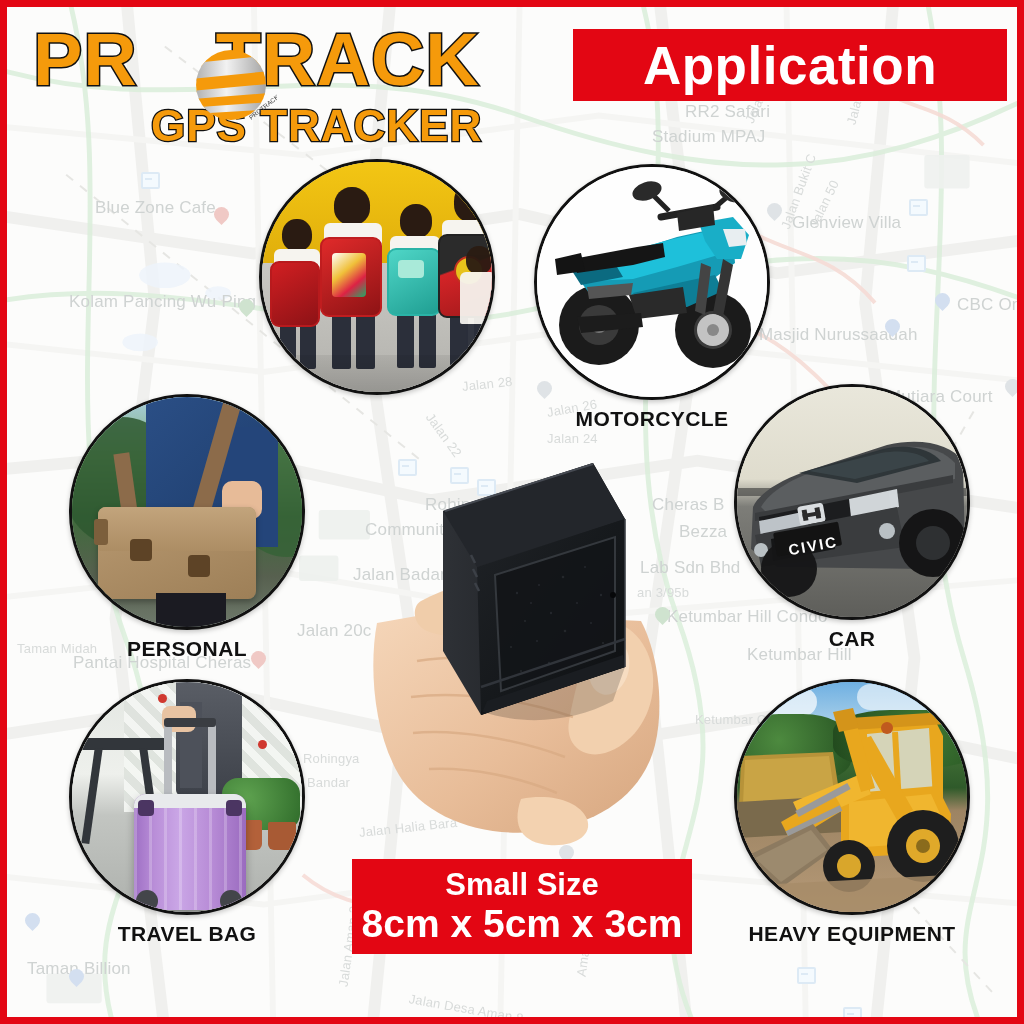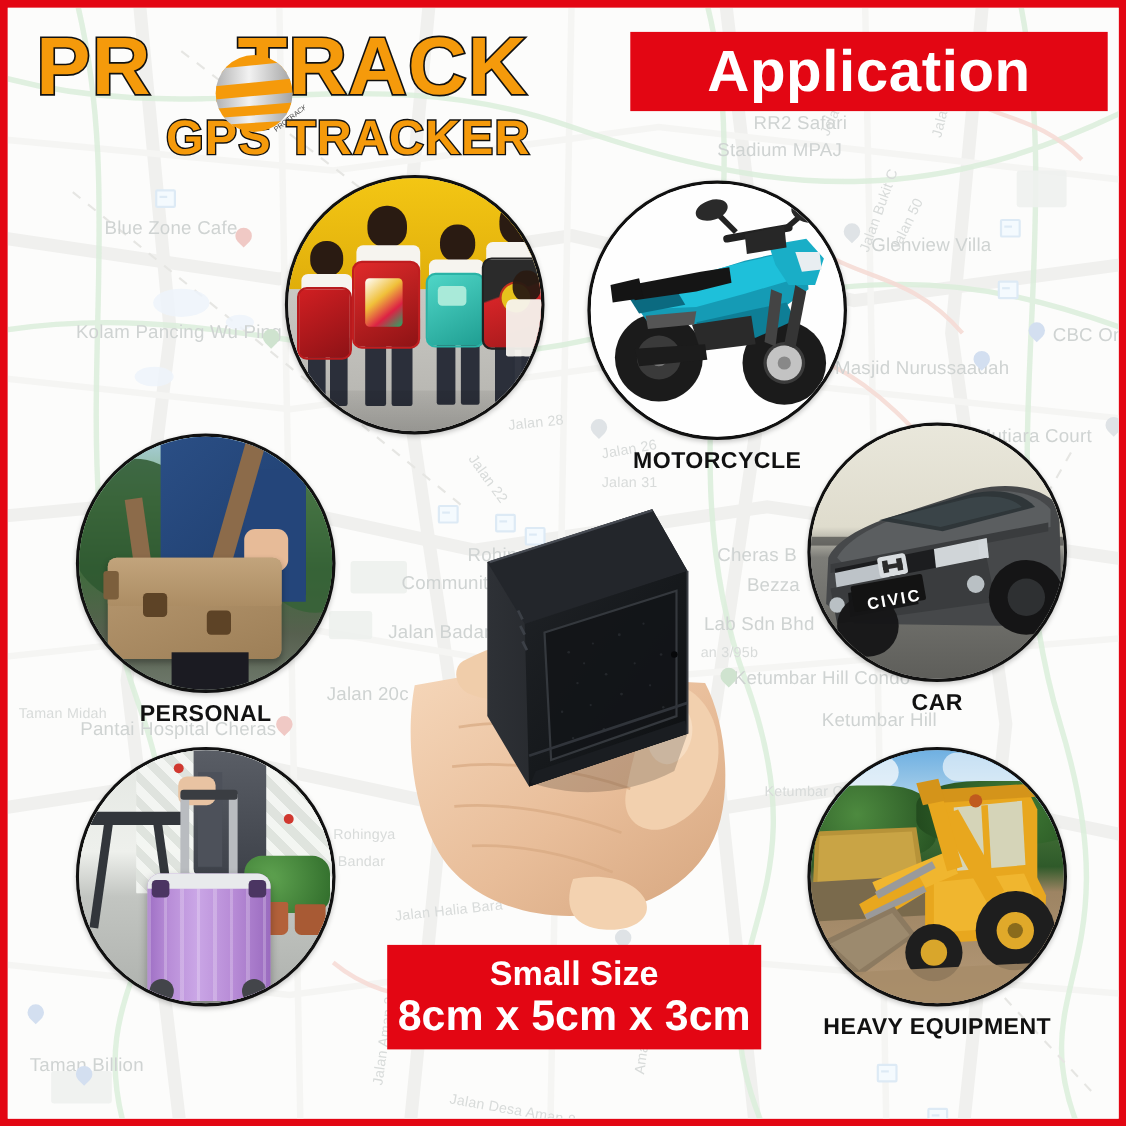--- a/index.html
+++ b/index.html
@@ -193,21 +193,21 @@
     <div class="map-label" style="left:678px;top:95px;">RR2 Safari</div>
     <div class="map-label" style="left:20px;top:952px;">Taman Billion</div>
     <div class="map-label sm rot" style="left:402px;top:984px;transform:rotate(10deg);">Jalan Desa Aman 8</div>
     <div class="map-label sm rot" style="left:336px;top:972px;transform:rotate(-82deg);">Jalan Aman 3</div>
     <div class="map-label sm rot" style="left:574px;top:962px;transform:rotate(-82deg);">Aman 12</div>
     <div class="map-label sm rot" style="left:806px;top:212px;transform:rotate(-64deg);">Jalan 50</div>
     <div class="map-label sm rot" style="left:778px;top:214px;transform:rotate(-70deg);">Jalan Bukit C</div>
     <div class="map-label sm rot" style="left:422px;top:400px;transform:rotate(54deg);">Jalan 22</div>
     <div class="map-label sm rot" style="left:540px;top:398px;transform:rotate(-10deg);">Jalan 26</div>
     <div class="map-label sm rot" style="left:455px;top:372px;transform:rotate(-6deg);">Jalan 28</div>
-    <div class="map-label sm" style="left:540px;top:424px;">Jalan 31</div>
+    <div class="map-label sm" style="left:540px;top:424px;">Jalan 24</div>
     <div class="map-label sm rot" style="left:742px;top:108px;transform:rotate(-66deg);">Jalan 46</div>
     <div class="map-label sm rot" style="left:844px;top:110px;transform:rotate(-76deg);">Jalan 51</div>
     <div class="map-label sm rot" style="left:352px;top:818px;transform:rotate(-6deg);">Jalan Halia Bara</div>
     <div class="map-label sm rot" style="left:572px;top:852px;transform:rotate(6deg);">Jalan Serasi</div>
     <div class="map-label sm" style="left:10px;top:634px;">Taman Midah</div>
     <div class="map-label sm" style="left:296px;top:744px;">Rohingya</div>
     <div class="map-label sm" style="left:300px;top:768px;">Bandar</div>
 
     <div class="poi red" style="left:207px;top:200px;">
         <div class="pin"></div>
@@ -492,20 +492,21 @@
              box-shadow:0 4px 8px rgba(0,0,0,.28);"></div>
         <div style="position:absolute;left:62px;top:112px;width:112px;height:14px;border-radius:12px 12px 0 0;background:#e8eaec;"></div>
         <div style="position:absolute;left:62px;top:126px;width:112px;height:102px;
              background:repeating-linear-gradient(90deg,rgba(255,255,255,.22) 0 3px,rgba(0,0,0,0) 3px 15px);"></div>
         <div style="position:absolute;left:66px;top:118px;width:16px;height:16px;background:#4b3562;border-radius:4px;"></div>
         <div style="position:absolute;left:154px;top:118px;width:16px;height:16px;background:#4b3562;border-radius:4px;"></div>
         <div style="position:absolute;left:64px;top:208px;width:22px;height:22px;background:#43454a;border-radius:50%;"></div>
         <div style="position:absolute;left:148px;top:208px;width:22px;height:22px;background:#43454a;border-radius:50%;"></div>
       </div>
     </div>
+    <div class="cap">TRAVEL BAG</div>
   </div>
 
   <div class="cell" style="left:727px;top:672px;width:236px;">
     <div class="circ" style="width:230px;height:230px;">
       <div class="sc heavy">
         <div style="position:absolute;inset:0;background:linear-gradient(180deg,#6fb0e2 0%,#a8cfe9 18%,#cfe2ee 26%,#3d6a33 34%,#2f5a2a 46%,#9d8463 56%,#b69a78 100%);"></div>
         <div style="position:absolute;left:10px;top:6px;width:70px;height:28px;background:#fff;opacity:.7;border-radius:14px;"></div>
         <div style="position:absolute;left:120px;top:2px;width:90px;height:26px;background:#fff;opacity:.6;border-radius:13px;"></div>
         <div style="position:absolute;left:-6px;top:32px;width:120px;height:66px;background:radial-gradient(circle at 40% 40%,#4d8a3f,#255021);border-radius:40% 40% 30% 30%;"></div>
         <div style="position:absolute;left:96px;top:28px;width:150px;height:58px;background:radial-gradient(circle at 60% 40%,#3f7a35,#21481d);border-radius:38%;"></div>

